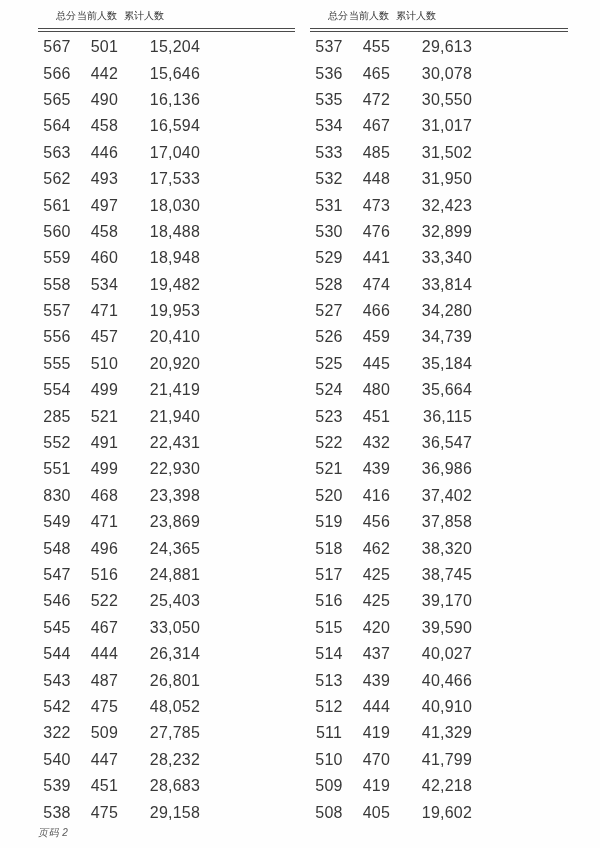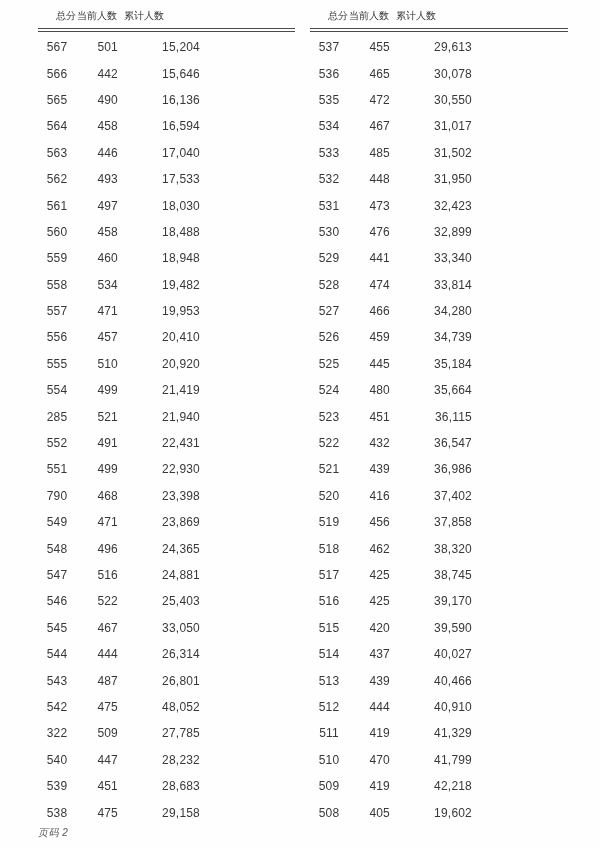--- a/index.html
+++ b/index.html
@@ -53,21 +53,21 @@
     position: absolute;
     top: 34px;
     left: 0;
     right: 0;
   }
   .row {
     height: 26.4px;
     display: grid;
     grid-template-columns: 38px 42px 82px 1fr;
     align-items: center;
-    font-size: 12px;
+    font-size: 16px;
     letter-spacing: 0.2px;
   }
   .cell { white-space: nowrap; }
   .c0 { text-align: center; }
   .c1 { text-align: right; }
   .c2 { text-align: right; }
 
   .footer {
     position: absolute;
     left: 38px;
@@ -170,21 +170,21 @@
           <span class="cell c0">552</span>
           <span class="cell c1">491</span>
           <span class="cell c2">22,431</span>
         </div>
         <div class="row">
           <span class="cell c0">551</span>
           <span class="cell c1">499</span>
           <span class="cell c2">22,930</span>
         </div>
         <div class="row">
-          <span class="cell c0">790</span>
+          <span class="cell c0">830</span>
           <span class="cell c1">468</span>
           <span class="cell c2">23,398</span>
         </div>
         <div class="row">
           <span class="cell c0">549</span>
           <span class="cell c1">471</span>
           <span class="cell c2">23,869</span>
         </div>
         <div class="row">
           <span class="cell c0">548</span>

